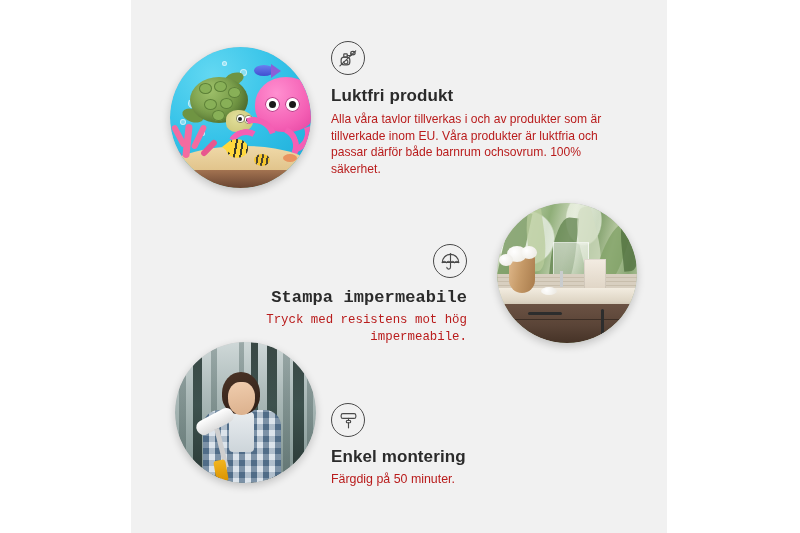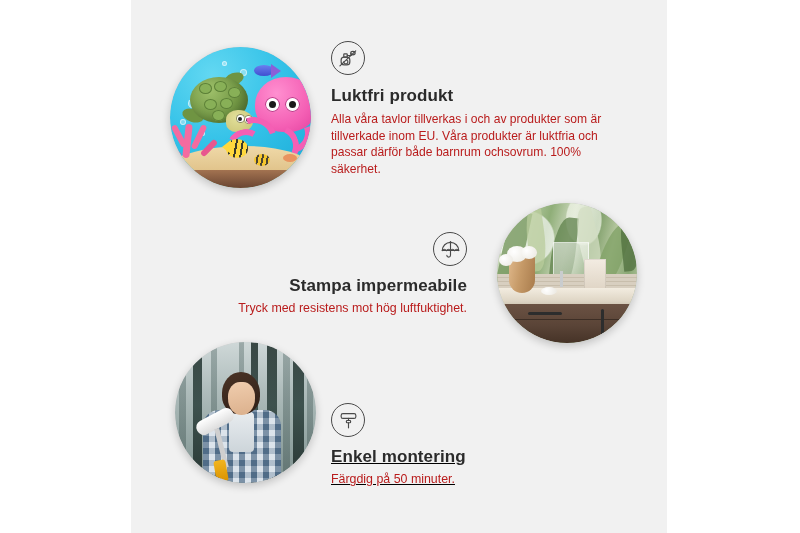--- a/index.html
+++ b/index.html
@@ -265,21 +265,21 @@
   .feature-1 .feat-icon { margin-bottom: 10px; }
   .feature-1 .feat-title { margin-bottom: 5px; }
 
   
   .feature-2 { left: 205px; top: 232px; width: 262px; text-align: right; }
   .feature-2 .feat-icon { margin-left: auto; margin-bottom: 9px; }
   .feature-2 .feat-title { margin-bottom: 4px; }
   .feature-2 .feat-body { font-size: 12.4px; }
 
   
-  .feature-3 { left: 331px; top: 403px; width: 230px; text-decoration: underline; }
+  .feature-3 { left: 331px; top: 403px; width: 230px; }
   .feature-3 .feat-icon { margin-bottom: 9px; }
   .feature-3 .feat-title { margin-bottom: 4px; }
   .feature-3 .feat-body { font-size: 12.4px; }
 </style>
 </head>
 <body>
 
 <div class="page">
   <div class="panel">
 
@@ -408,35 +408,35 @@
 
           <path d="M7.3 16.2 a2.3 2.3 0 1 0 3.2 -2.1"></path>
 
           <path d="M3.2 20.6 L20.4 4.2"></path>
         </svg>
       </div>
       <h2 class="feat-title">Luktfri produkt</h2>
       <p class="feat-body">Alla våra tavlor tillverkas i och av produkter som är tillverkade inom EU. Våra produkter är luktfria och passar därför både barnrum ochsovrum. 100% säkerhet.</p>
     </div>
 
-    <div class="feature feature-2" style="left:74px; top:232px;">
+    <div class="feature feature-2" style="left:74px; top:244px;font-family:Liberation Mono, monospace;">
       <div class="feat-icon">
         <svg width="21" height="21" viewBox="0 0 24 24" fill="none" stroke="#4a4a4a" stroke-width="1.3" stroke-linecap="round" stroke-linejoin="round">
           <path d="M2.6 13.2 a9.4 9.4 0 0 1 18.8 0 Z"></path>
           <path d="M2.6 13.2 q2.35 -3.1 4.7 0"></path>
           <path d="M7.3 13.2 q2.35 -3.1 4.7 0"></path>
           <path d="M12 13.2 q2.35 -3.1 4.7 0"></path>
           <path d="M16.7 13.2 q2.35 -3.1 4.7 0"></path>
           <path d="M12 3.8 V13.2"></path>
           <path d="M12 13.2 V18.6 a2.1 2.1 0 0 1 -4.2 0"></path>
           <circle cx="12" cy="3.1" r="0.85" fill="#4a4a4a" stroke="none"></circle>
         </svg>
       </div>
       <h2 class="feat-title">Stampa impermeabile</h2>
-      <p class="feat-body">Tryck med resistens mot hög luftfuktighet.</p>
+      <p class="feat-body">Tryck med resistens mot hög impermeabile.</p>
     </div>
 
     <div class="feature feature-3" style="left:200px; top:403px;">
       <div class="feat-icon">
         <svg width="21" height="21" viewBox="0 0 24 24" fill="none" stroke="#4a4a4a" stroke-width="1.3" stroke-linecap="round" stroke-linejoin="round">
           <rect x="3.6" y="4.2" width="16.8" height="5.4" rx="2.0"></rect>
           <path d="M12 9.6 V12.0"></path>
           <rect x="9.6" y="12.0" width="4.8" height="2.6" rx="0.8"></rect>
           <path d="M12 14.6 V20.4"></path>
         </svg>

